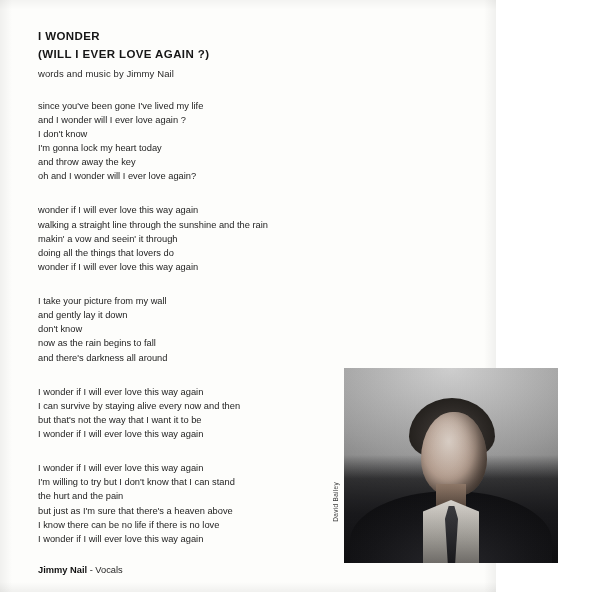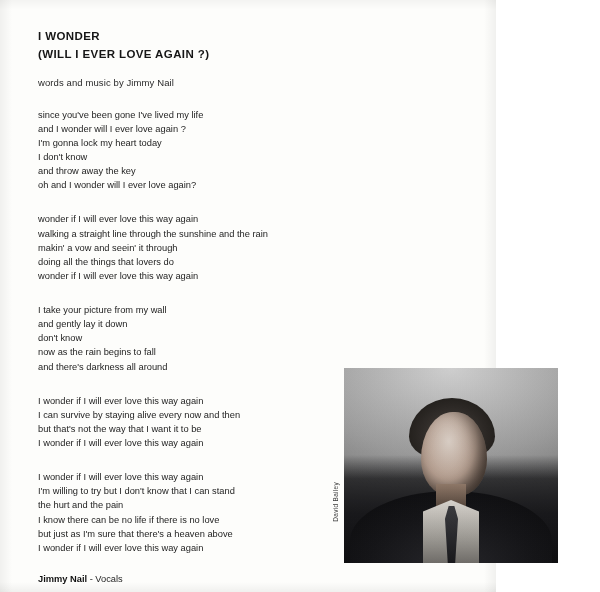--- a/index.html
+++ b/index.html
@@ -39,21 +39,21 @@
     width: 300px;
   }
   .title-line {
     font-weight: bold;
     font-size: 11.5px;
     letter-spacing: 0.4px;
     color: #161616;
     line-height: 1.55;
   }
   .credit {
-    margin-top: 13px;
+    margin-top: 4px;
     font-size: 9.5px;
     color: #2a2a2a;
     letter-spacing: 0.1px;
   }
   .verse {
     margin-top: 20px;
     font-size: 9.3px;
     line-height: 1.52;
     color: #1d1d1d;
   }
@@ -181,22 +181,22 @@
   <div class="content">
 
     <div class="title-line">I WONDER</div>
     <div class="title-line">(WILL I EVER LOVE AGAIN ?)</div>
 
     <div class="credit">words and music by Jimmy Nail</div>
 
     <div class="verse">
       <div>since you've been gone I've lived my life</div>
       <div>and I wonder will I ever love again ?</div>
+      <div>I don't know</div>
       <div>I'm gonna lock my heart today</div>
-      <div>I don't know</div>
       <div>and throw away the key</div>
       <div>oh and I wonder will I ever love again?</div>
     </div>
 
     <div class="verse">
       <div>wonder if I will ever love this way again</div>
       <div>walking a straight line through the sunshine and the rain</div>
       <div>makin' a vow and seein' it through</div>
       <div>doing all the things that lovers do</div>
       <div>wonder if I will ever love this way again</div>
@@ -214,22 +214,22 @@
       <div>I wonder if I will ever love this way again</div>
       <div>I can survive by staying alive every now and then</div>
       <div>but that's not the way that I want it to be</div>
       <div>I wonder if I will ever love this way again</div>
     </div>
 
     <div class="verse">
       <div>I wonder if I will ever love this way again</div>
       <div>I'm willing to try but I don't know that I can stand</div>
       <div>the hurt and the pain</div>
+      <div>but just as I'm sure that there's a heaven above</div>
       <div>I know there can be no life if there is no love</div>
-      <div>but just as I'm sure that there's a heaven above</div>
       <div>I wonder if I will ever love this way again</div>
     </div>
 
     <div class="credits">
       <div>
         <span class="nm">Jimmy Nail</span>
         <span class="role">- Vocals</span>
       </div>
 
     </div>

